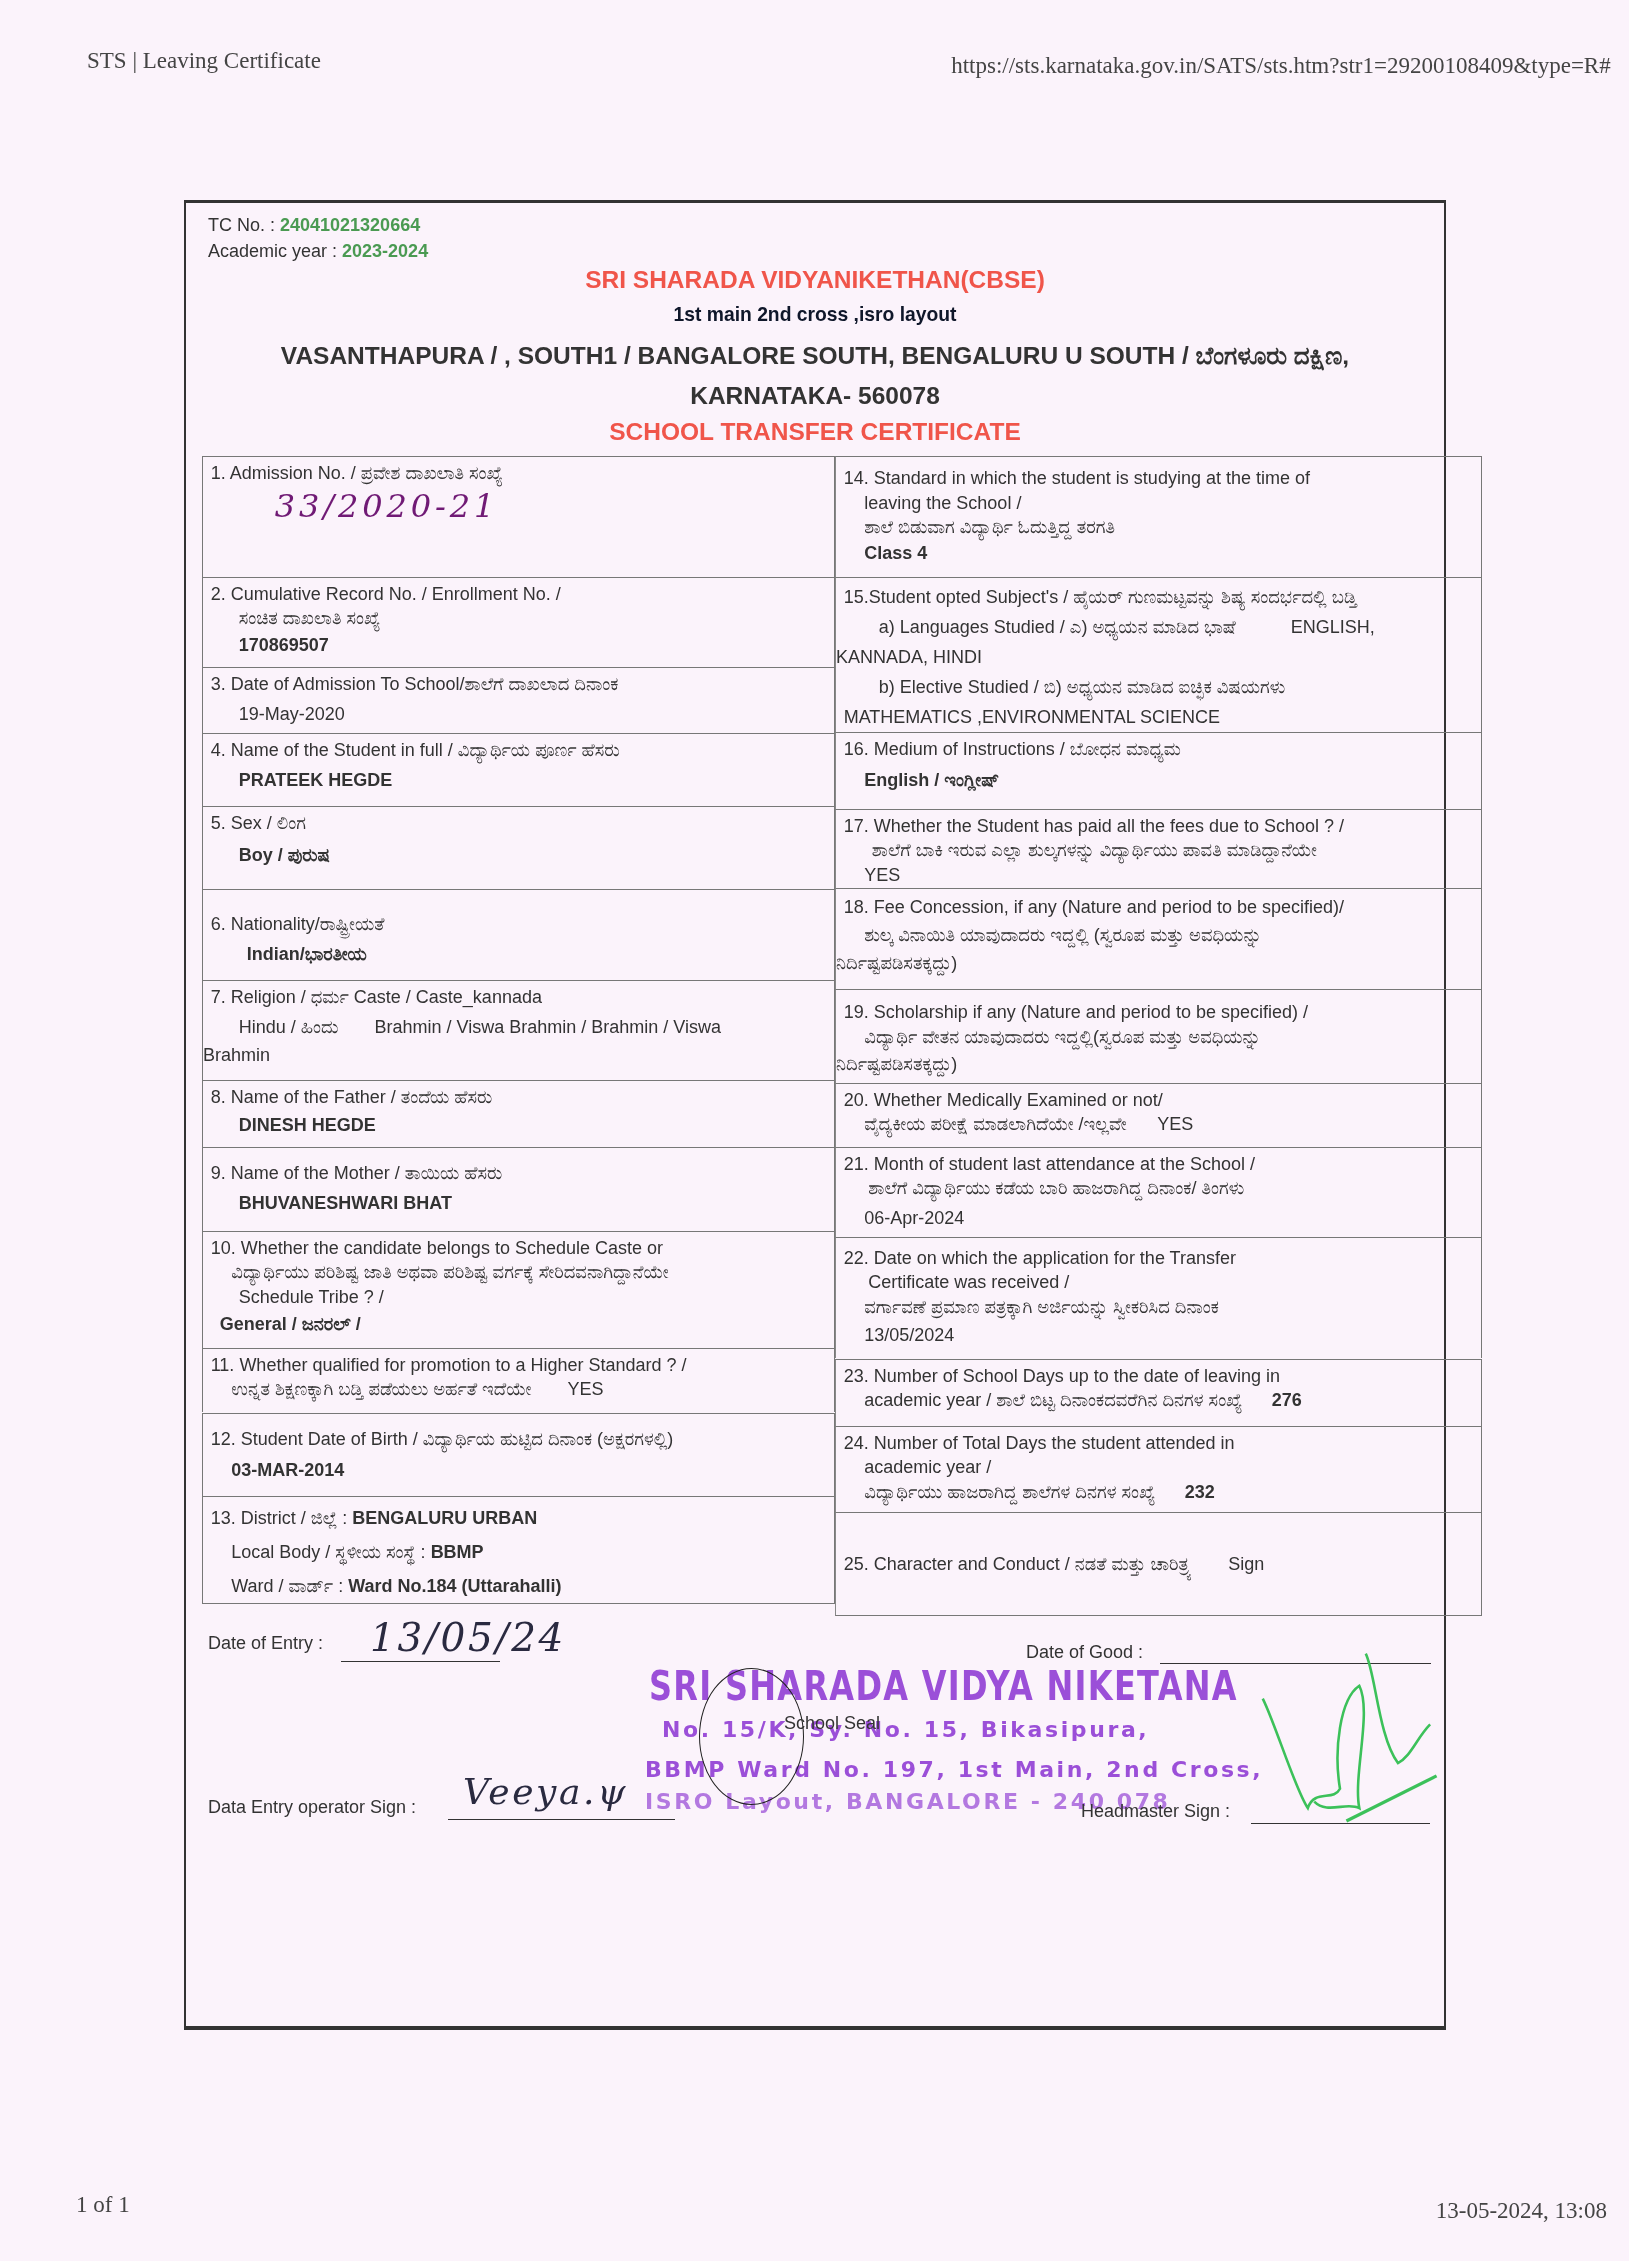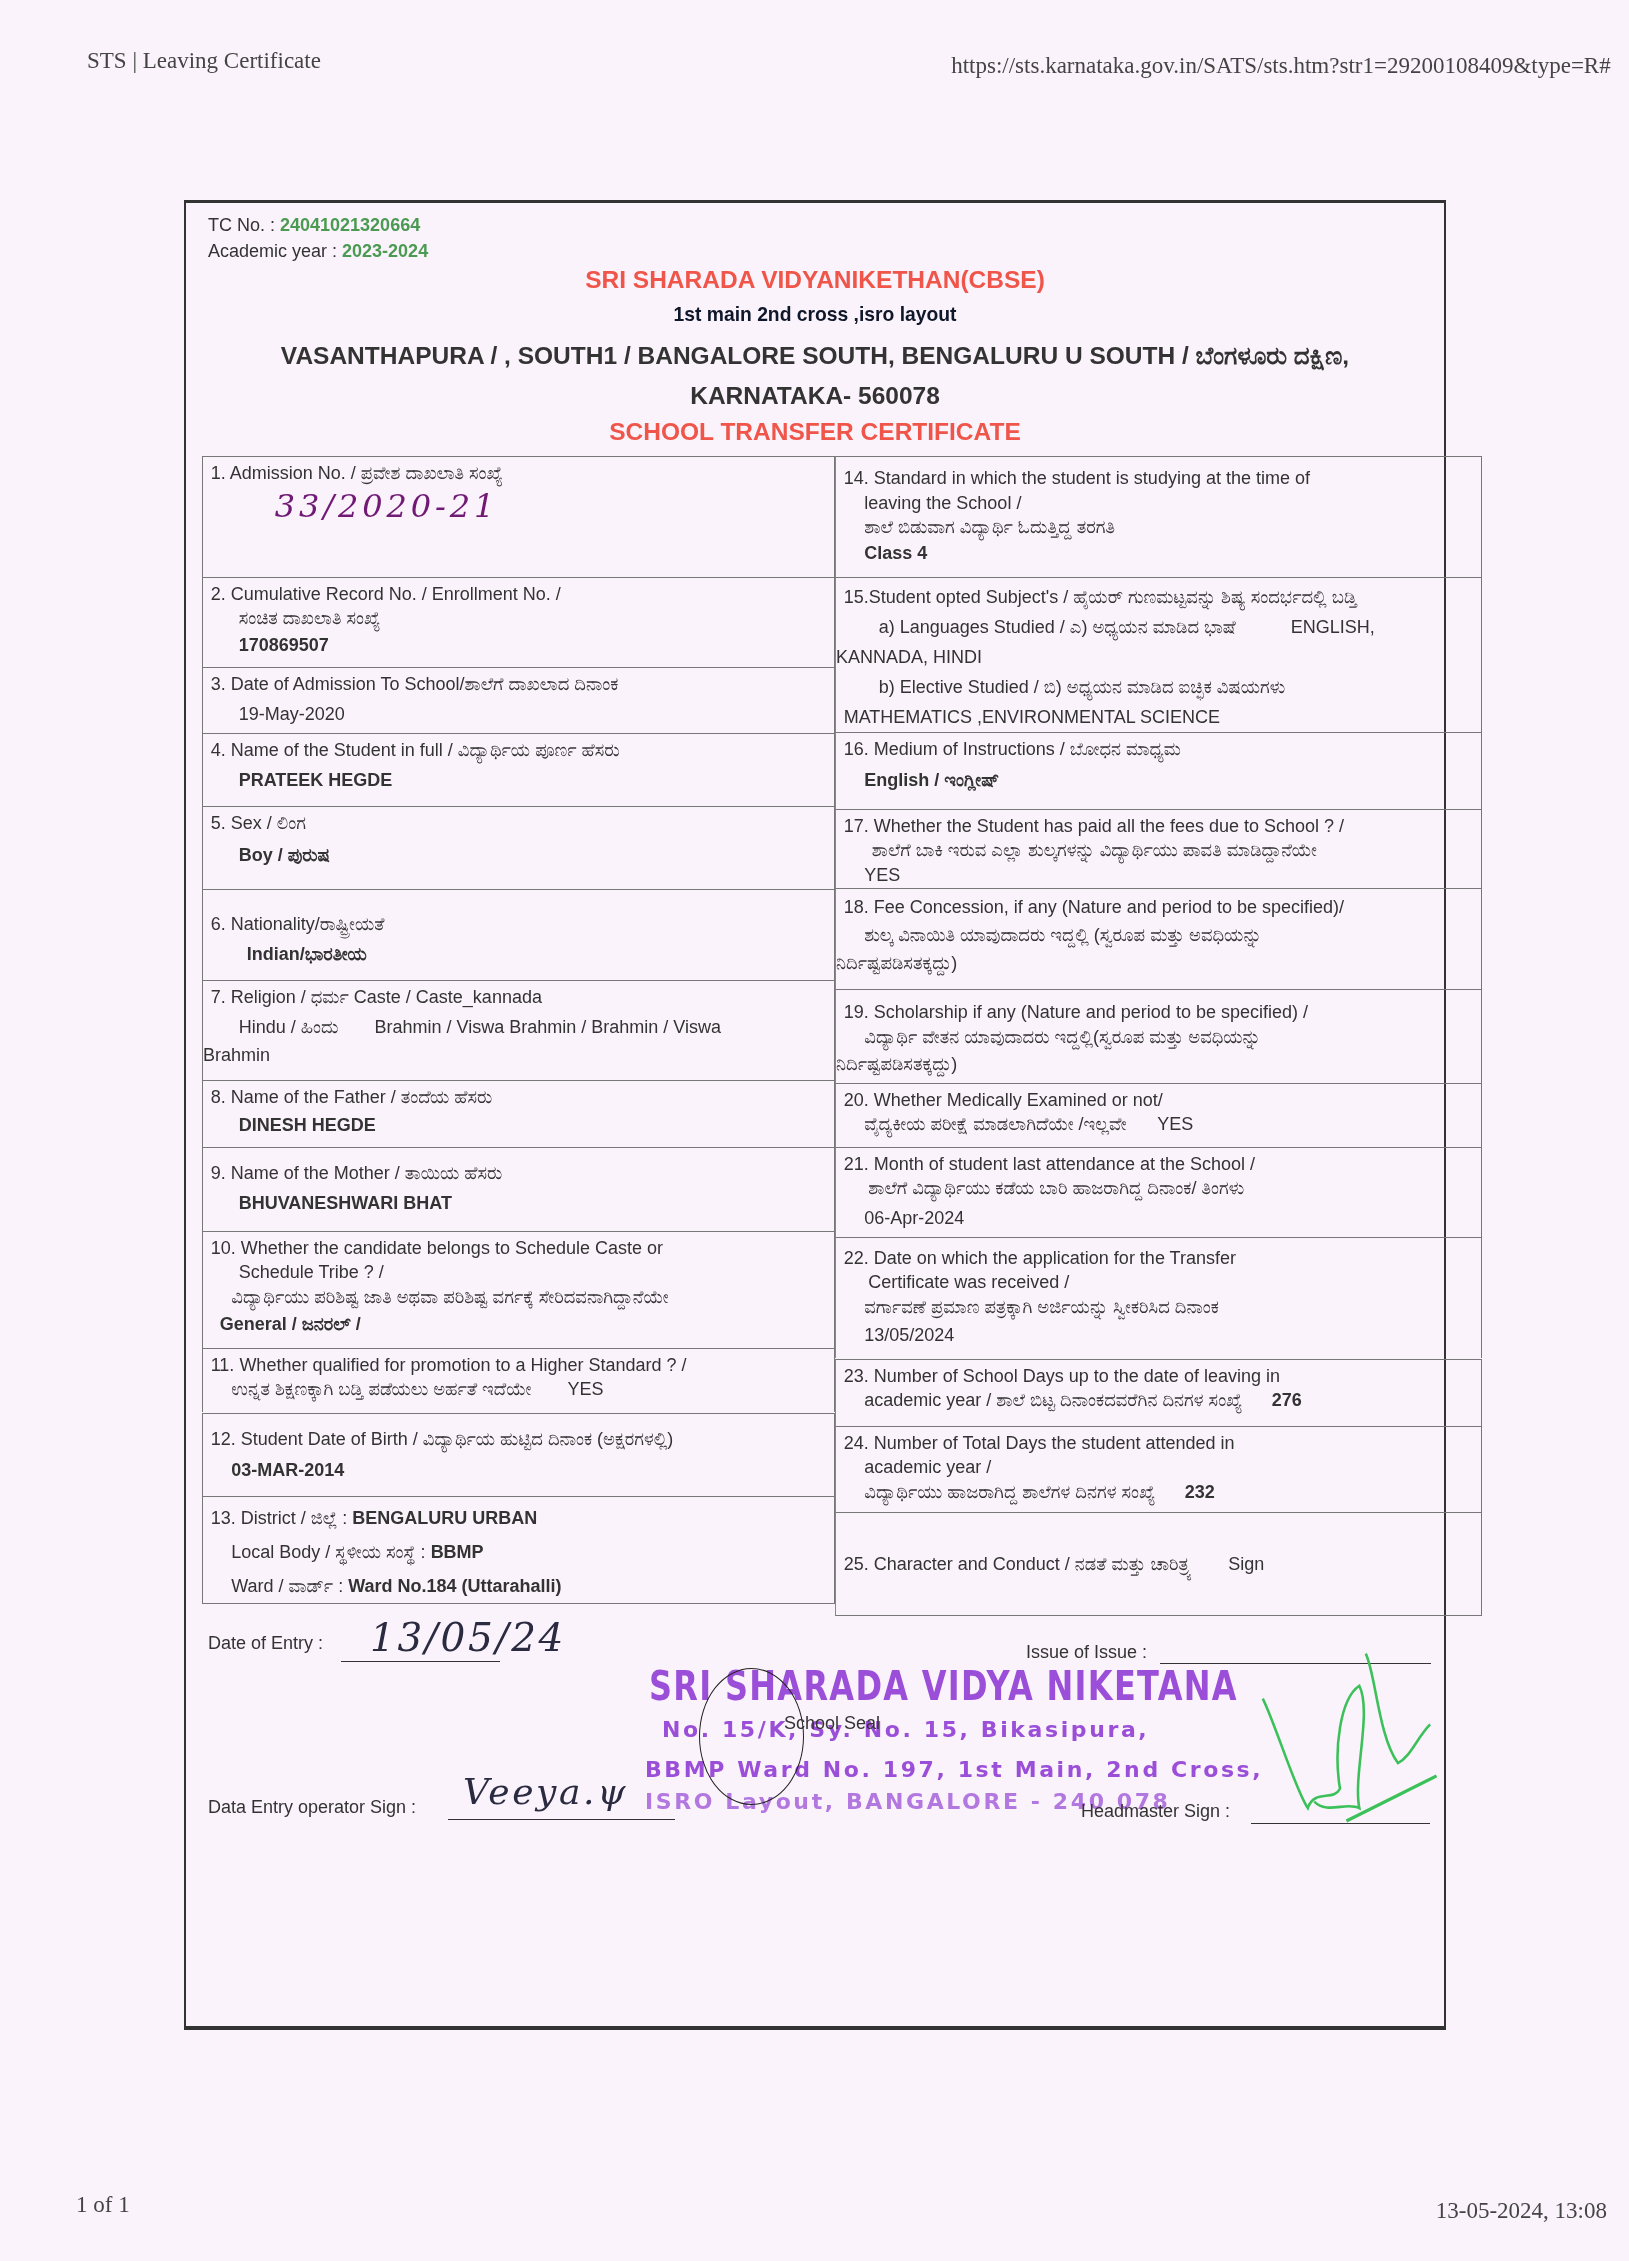--- a/index.html
+++ b/index.html
@@ -144,22 +144,22 @@
       <div class="cell" style="top:624px;height:67px;">
         <div>8. Name of the Father / ತಂದೆಯ ಹೆಸರು</div>
         <div class="ind val" style="margin-top:3.9px;">DINESH HEGDE</div>
       </div>
       <div class="cell" style="top:691px;height:84px;">
         <div style="margin-top:9px;">9. Name of the Mother / ತಾಯಿಯ ಹೆಸರು</div>
         <div class="ind val" style="margin-top:5.2px;">BHUVANESHWARI BHAT</div>
       </div>
       <div class="cell" style="top:775px;height:117px;">
         <div>10. Whether the candidate belongs to Schedule Caste or</div>
+        <div class="ind" style="padding-left:20.6px;">ವಿದ್ಯಾರ್ಥಿಯು ಪರಿಶಿಷ್ಟ ಜಾತಿ ಅಥವಾ ಪರಿಶಿಷ್ಟ ವರ್ಗಕ್ಕೆ ಸೇರಿದವನಾಗಿದ್ದಾನೆಯೇ</div>
         <div class="ind">Schedule Tribe ? /</div>
-        <div class="ind" style="padding-left:20.6px;">ವಿದ್ಯಾರ್ಥಿಯು ಪರಿಶಿಷ್ಟ ಜಾತಿ ಅಥವಾ ಪರಿಶಿಷ್ಟ ವರ್ಗಕ್ಕೆ ಸೇರಿದವನಾಗಿದ್ದಾನೆಯೇ</div>
         <div class="val" style="padding-left:9px;margin-top:2.6px;">General / ಜನರಲ್  /</div>
       </div>
       <div class="cell" style="top:892px;height:64px;">
         <div>11. Whether qualified for promotion to a Higher Standard ? /</div>
         <div style="padding-left:20.6px;">
           <span>ಉನ್ನತ ಶಿಕ್ಷಣಕ್ಕಾಗಿ ಬಡ್ತಿ ಪಡೆಯಲು ಅರ್ಹತೆ ಇದೆಯೇ</span>
           <span style="display:inline-block;width:26px;"></span>
           <span>YES</span>
         </div>
       </div>
@@ -254,21 +254,21 @@
           <span>Sign</span>
         </div>
       </div>
     </div>
   </div>
 
   <div class="footer-field" style="left:22px;top:1430px;">Date of Entry :</div>
   <div class="footer-line" style="left:155px;top:1458px;width:159px;"></div>
   <div class="hand-entry" style="left:184px;top:1412px;">13/05/24</div>
 
-  <div class="footer-field" style="left:840px;top:1439px;">Issue of Issue :</div>
+  <div class="footer-field" style="left:840px;top:1439px;">Date of Good :</div>
   <div class="footer-line" style="left:974px;top:1460px;width:271px;"></div>
 
   <div class="stamp" style="left:463px;top:1464px;font-size:32px;letter-spacing:1.3px;transform:scaleY(1.3);">SRI SHARADA VIDYA NIKETANA</div>
   <div class="stamp" style="left:476px;top:1514px;font-size:22px;letter-spacing:2.6px;">No. 15/K, Sy. No. 15, Bikasipura,</div>
   <div class="stamp" style="left:459px;top:1554px;font-size:22px;letter-spacing:2.6px;">BBMP Ward No. 197, 1st Main, 2nd Cross,</div>
   <div class="stamp" style="left:459px;top:1586px;font-size:22px;letter-spacing:2.6px;opacity:0.75;">ISRO Layout, BANGALORE - 240 078</div>
   <div class="seal-circle" style="left:513px;top:1465px;width:103px;height:135px;"></div>
   <div class="footer-field" style="left:598px;top:1510px;">School Seal</div>
 
   <div class="footer-field" style="left:22px;top:1594px;">Data Entry operator Sign :</div>

